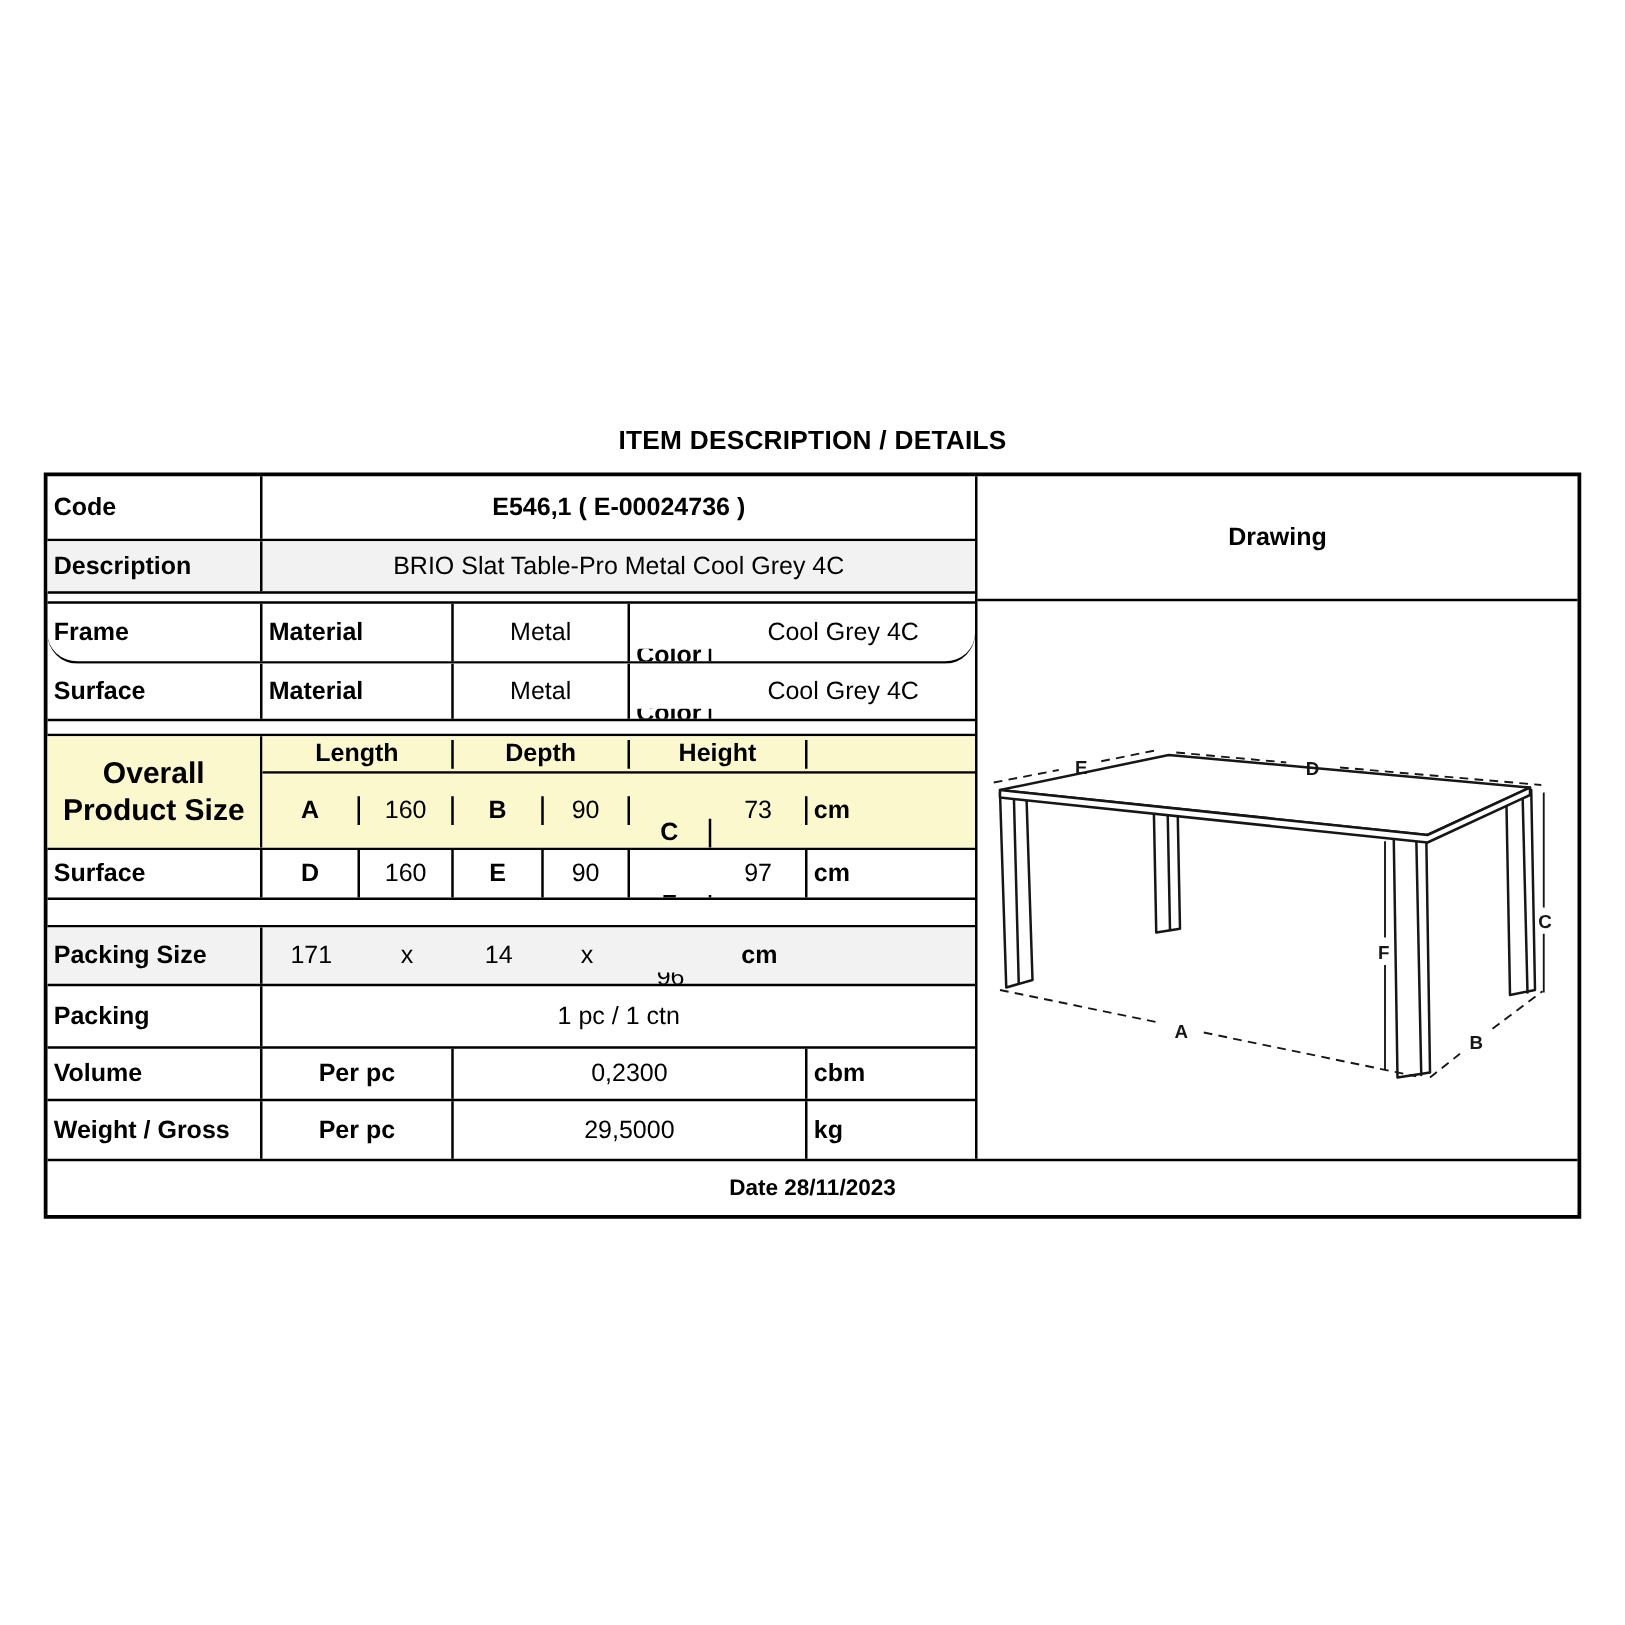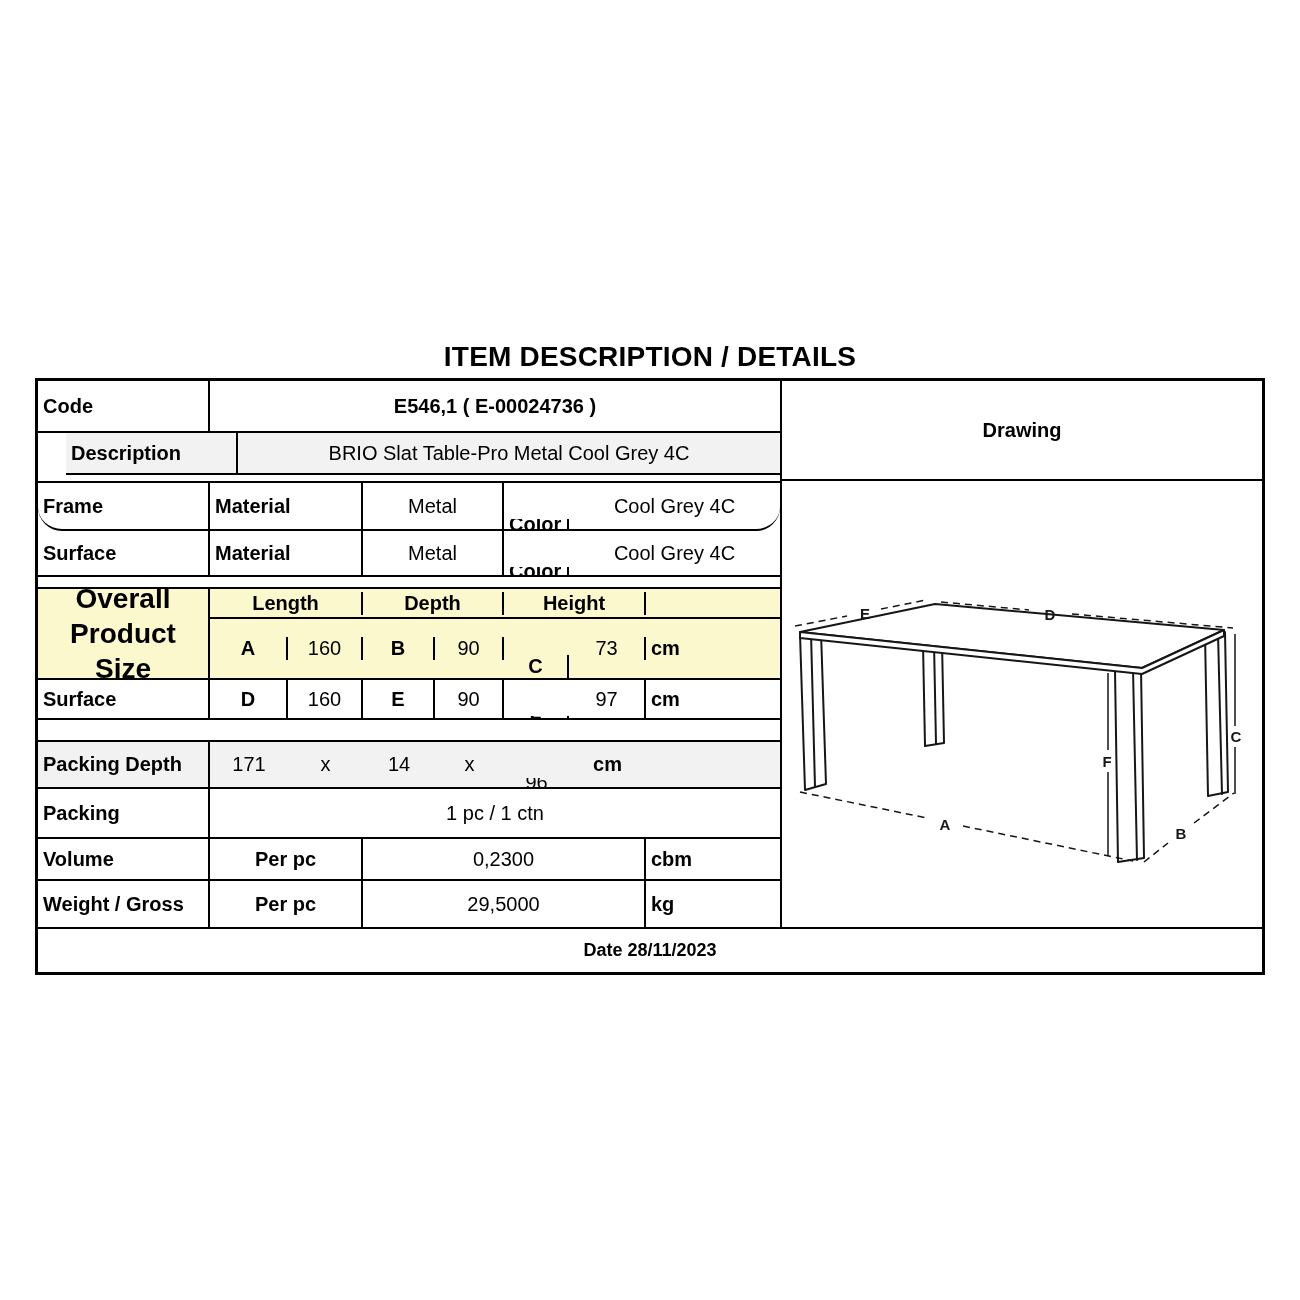--- a/index.html
+++ b/index.html
@@ -5,21 +5,21 @@
   :root{
     --highlight-yellow:#FBF8CD;
     --highlight-grey:#F2F2F2;
     --border:#000000;
   }
   html,body{margin:0;padding:0;background:#ffffff;}
   body{width:1300px;height:1300px;position:relative;overflow:hidden;
        font-family:"Liberation Sans",sans-serif;color:#000;}
   .page{position:absolute;inset:0;background:#fff;}
   .doc-title{position:absolute;left:35px;top:341px;width:1230px;text-align:center;
-             font-size:28px;font-weight:bold;letter-spacing:.2px;}
+             font-size:21px;font-weight:bold;letter-spacing:.2px;}
   .table-wrap{position:absolute;left:35px;top:378px;width:1230px;height:597px;
               border:3px solid var(--border);box-sizing:border-box;
               display:flex;flex-direction:column;background:#fff;}
   .main{display:flex;flex:1;min-height:0;border-bottom:2px solid var(--border);}
   .left{width:744px;box-sizing:border-box;border-right:2px solid var(--border);
         display:flex;flex-direction:column;}
   .row{display:flex;box-sizing:border-box;border-bottom:2px solid var(--border);align-items:stretch;}
   .row.last{border-bottom:none;flex:1;}
   .spacer{box-sizing:border-box;border-bottom:2px solid var(--border);}
   .cell{box-sizing:border-box;display:flex;align-items:center;justify-content:center;
@@ -27,27 +27,27 @@
   .br{border-right:2px solid var(--border);}
   .lab{justify-content:flex-start;padding-left:5px;font-weight:bold;}
   .b{font-weight:bold;}
   .unit{justify-content:flex-start;padding-left:5px;font-weight:bold;}
   .grey{background:var(--highlight-grey);}
   .yellow{background:var(--highlight-yellow);align-items:center;}
   .w172{width:172px;} .w153{width:153px;} .w141{width:141px;} .w142{width:142px;}
   .w65{width:65px;margin-top:36px;} .w78{width:78px;} .w75{width:75px;} .w72{width:72px;}
   .w69{width:69px;} .w77{width:77px;} .w283{width:283px;}
   .fill{flex:1;}
-  .h-code{height:52px;} .h-desc{height:42px;margin-left:28px;} .h-sp1{height:8px;} .h-frame{height:48px;border-radius:24px;}
+  .h-code{height:52px;} .h-desc{height:42px;} .h-sp1{height:8px;} .h-frame{height:48px;border-radius:24px;}
   .h-surf{height:46px;} .h-sp2{height:12px;} .h-def{height:40px;} .h-sp3{height:22px;}
   .h-psize{height:47px;} .h-pack{height:50px;} .h-vol{height:42px;}
   .size-block{display:flex;height:91px;box-sizing:border-box;border-bottom:2px solid var(--border);}
   .size-label{width:172px;box-sizing:border-box;border-right:2px solid var(--border);
               display:flex;align-items:center;justify-content:center;text-align:center;
-              font-weight:bold;font-size:28px;padding:0 3px;line-height:1.25;white-space:normal;}
+              font-weight:bold;font-size:24px;padding:0 3px;line-height:1.25;white-space:normal;}
   .size-right{flex:1;display:flex;flex-direction:column;}
   .size-head{height:49px;display:flex;box-sizing:border-box;border-bottom:2px solid var(--border);}
   .size-vals{flex:1;display:flex;}
   .ps-vals{flex:1;display:flex;}
   .right{flex:1;display:flex;flex-direction:column;min-width:0;}
   .drawing-header{height:100px;box-sizing:border-box;border-bottom:2px solid var(--border);
                   display:flex;align-items:center;justify-content:center;
                   font-weight:bold;font-size:20px;}
   .drawing-area{flex:1;position:relative;}
   .drawing-area svg{position:absolute;inset:0;width:100%;height:100%;}
@@ -124,21 +124,21 @@
           <div class="cell b w72 br">E</div>
           <div class="cell w69 br">90</div>
           <div class="cell b w65 br">F</div>
           <div class="cell w77 br">97</div>
           <div class="cell unit fill">cm</div>
         </div>
 
         <div class="spacer h-sp3"></div>
 
         <div class="row h-psize grey">
-          <div class="cell lab w172 br">Packing Depth</div>
+          <div class="cell lab w172 br">Packing Size</div>
           <div class="ps-vals">
             <div class="cell w78">171</div>
             <div class="cell w75">x</div>
             <div class="cell w72">14</div>
             <div class="cell w69">x</div>
             <div class="cell w65">96</div>
             <div class="cell b w77">cm</div>
             <div class="cell fill"></div>
           </div>
         </div>

